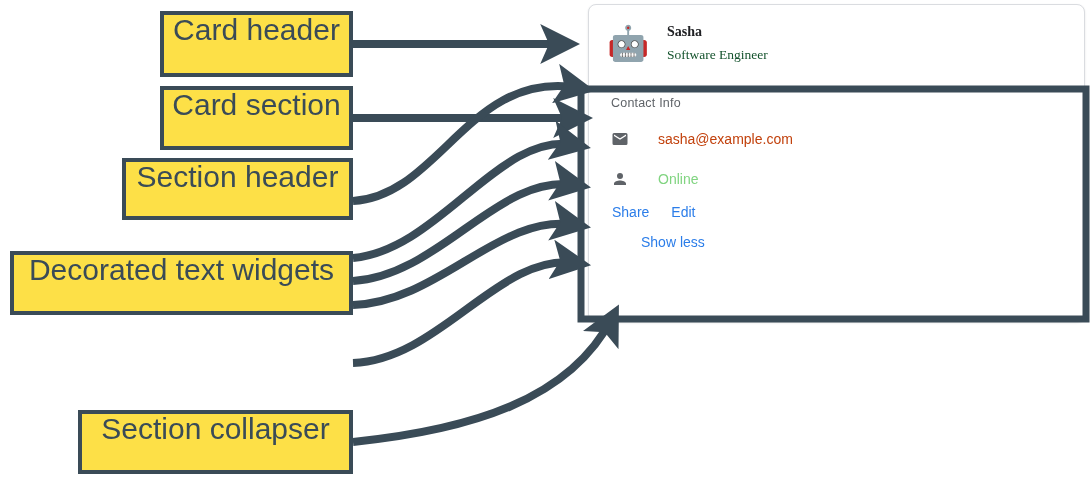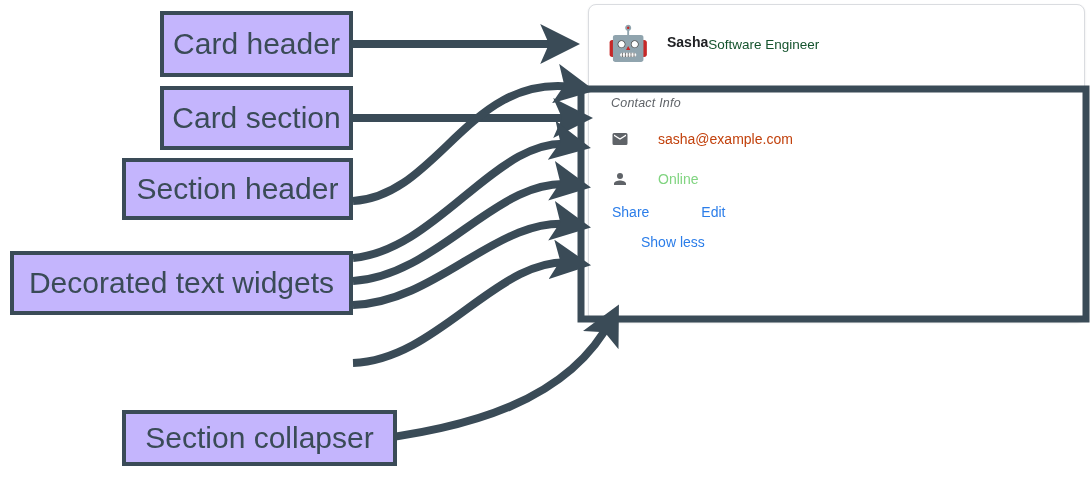--- a/index.html
+++ b/index.html
@@ -26,24 +26,23 @@
     height: 494px;
     z-index: 30;
     pointer-events: none;
   }
 
   
   .callout {
     position: absolute;
     z-index: 40;
     box-sizing: border-box;
-    background: #c4b5fd;
+    background: #fde047;
     border: 4px solid #3a4b57;
     display: flex;
-    align-items: center;
     justify-content: center;
     color: #3a4b57;
     font-size: 30px;
     line-height: 1;
     letter-spacing: 0px;
     white-space: nowrap;
     font-family: "Liberation Sans", sans-serif;
   }
 
   
@@ -73,21 +72,23 @@
     height: 42px;
     font-size: 34px;
     line-height: 42px;
     text-align: center;
     flex: 0 0 42px;
     user-select: none;
   }
   #header-texts {
     margin-left: 18px;
     display: flex;
+    flex-direction: column;
     justify-content: center;
+    font-family: Liberation Serif, serif;
   }
   #card-title {
     font-size: 14px;
     font-weight: bold;
     color: #202124;
     line-height: 20px;
   }
   #card-subtitle {
     font-size: 13.5px;
     color: #14532d;
@@ -97,21 +98,20 @@
 
   #card-section {
     padding: 14px 0 0 22px;
   }
   #section-header {
     font-size: 12.5px;
     color: #5f6368;
     line-height: 16px;
     letter-spacing: .2px;
     margin-bottom: 12px;
-    font-style: italic;
   }
 
   .deco-row {
     display: flex;
     align-items: center;
     height: 32px;
     margin-bottom: 8px;
   }
   .deco-icon {
     flex: 0 0 22px;
@@ -140,21 +140,21 @@
   .list-button {
     font-size: 14px;
     color: #2b7de9;
     line-height: 18px;
     cursor: pointer;
     background: none;
     border: none;
     padding: 0;
     font-family: "Liberation Sans", sans-serif;
   }
-  #btn-edit { margin-left: 52px; }
+  #btn-edit { margin-left: 22px; }
 
   #section-collapser {
     margin-top: 12px;
     margin-left: 30px;
     font-size: 14px;
     font-weight: normal;
     color: #2b7de9;
     line-height: 18px;
     cursor: pointer;
     display: inline-block;
@@ -245,17 +245,17 @@
 
   <div class="callout" style="left:122px; top:158px; width:231px; height:62px;">
     <span>Section header</span>
   </div>
 
   <div class="callout" style="left:10px; top:251px; width:343px; height:64px;">
     <span>Decorated text widgets</span>
   </div>
 
 
-  <div class="callout" style="left:78px; top:410px; width:275px; height:56px;margin-left:44px;">
+  <div class="callout" style="left:78px; top:410px; width:275px; height:64px;">
     <span>Section collapser</span>
   </div>
 
 </div>
 
 </body></html>

